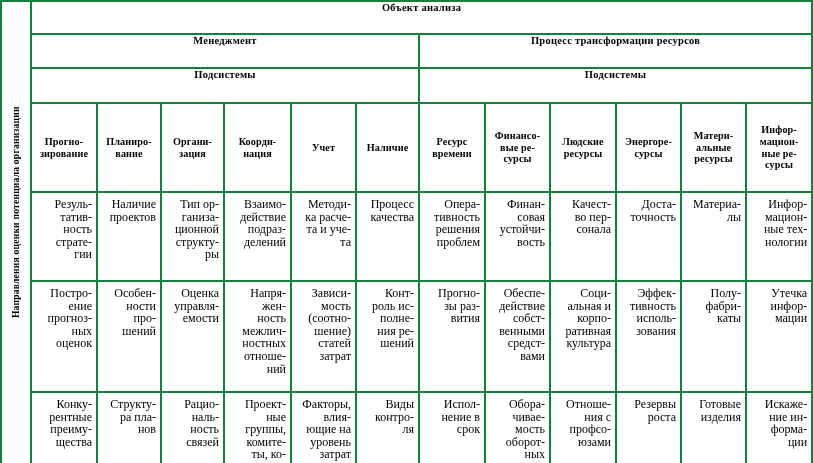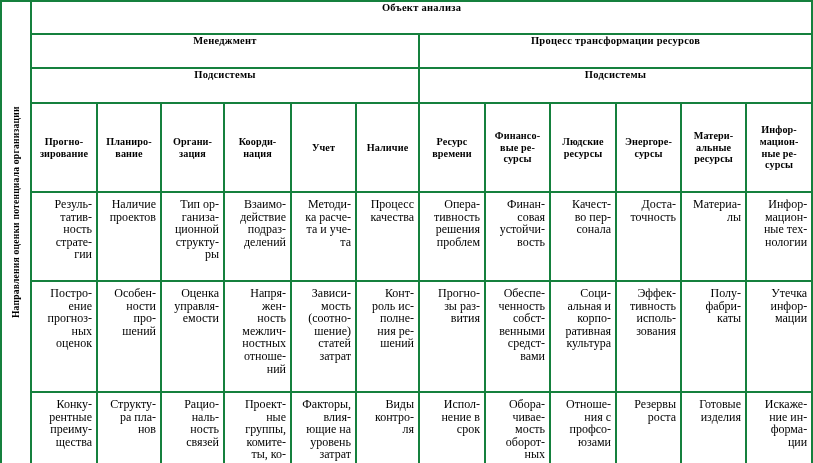--- a/index.html
+++ b/index.html
@@ -327,21 +327,21 @@
 ния ре-
 шений</span>
           </td>
         <td>
             <span class="cell-text">Прогно-
 зы раз-
 вития</span>
           </td>
         <td>
             <span class="cell-text">Обеспе-
-ченность
+действие
 собст-
 венными
 средст-
 вами</span>
           </td>
         <td>
             <span class="cell-text">Соци-
 альная и
 корпо-
 ративная

